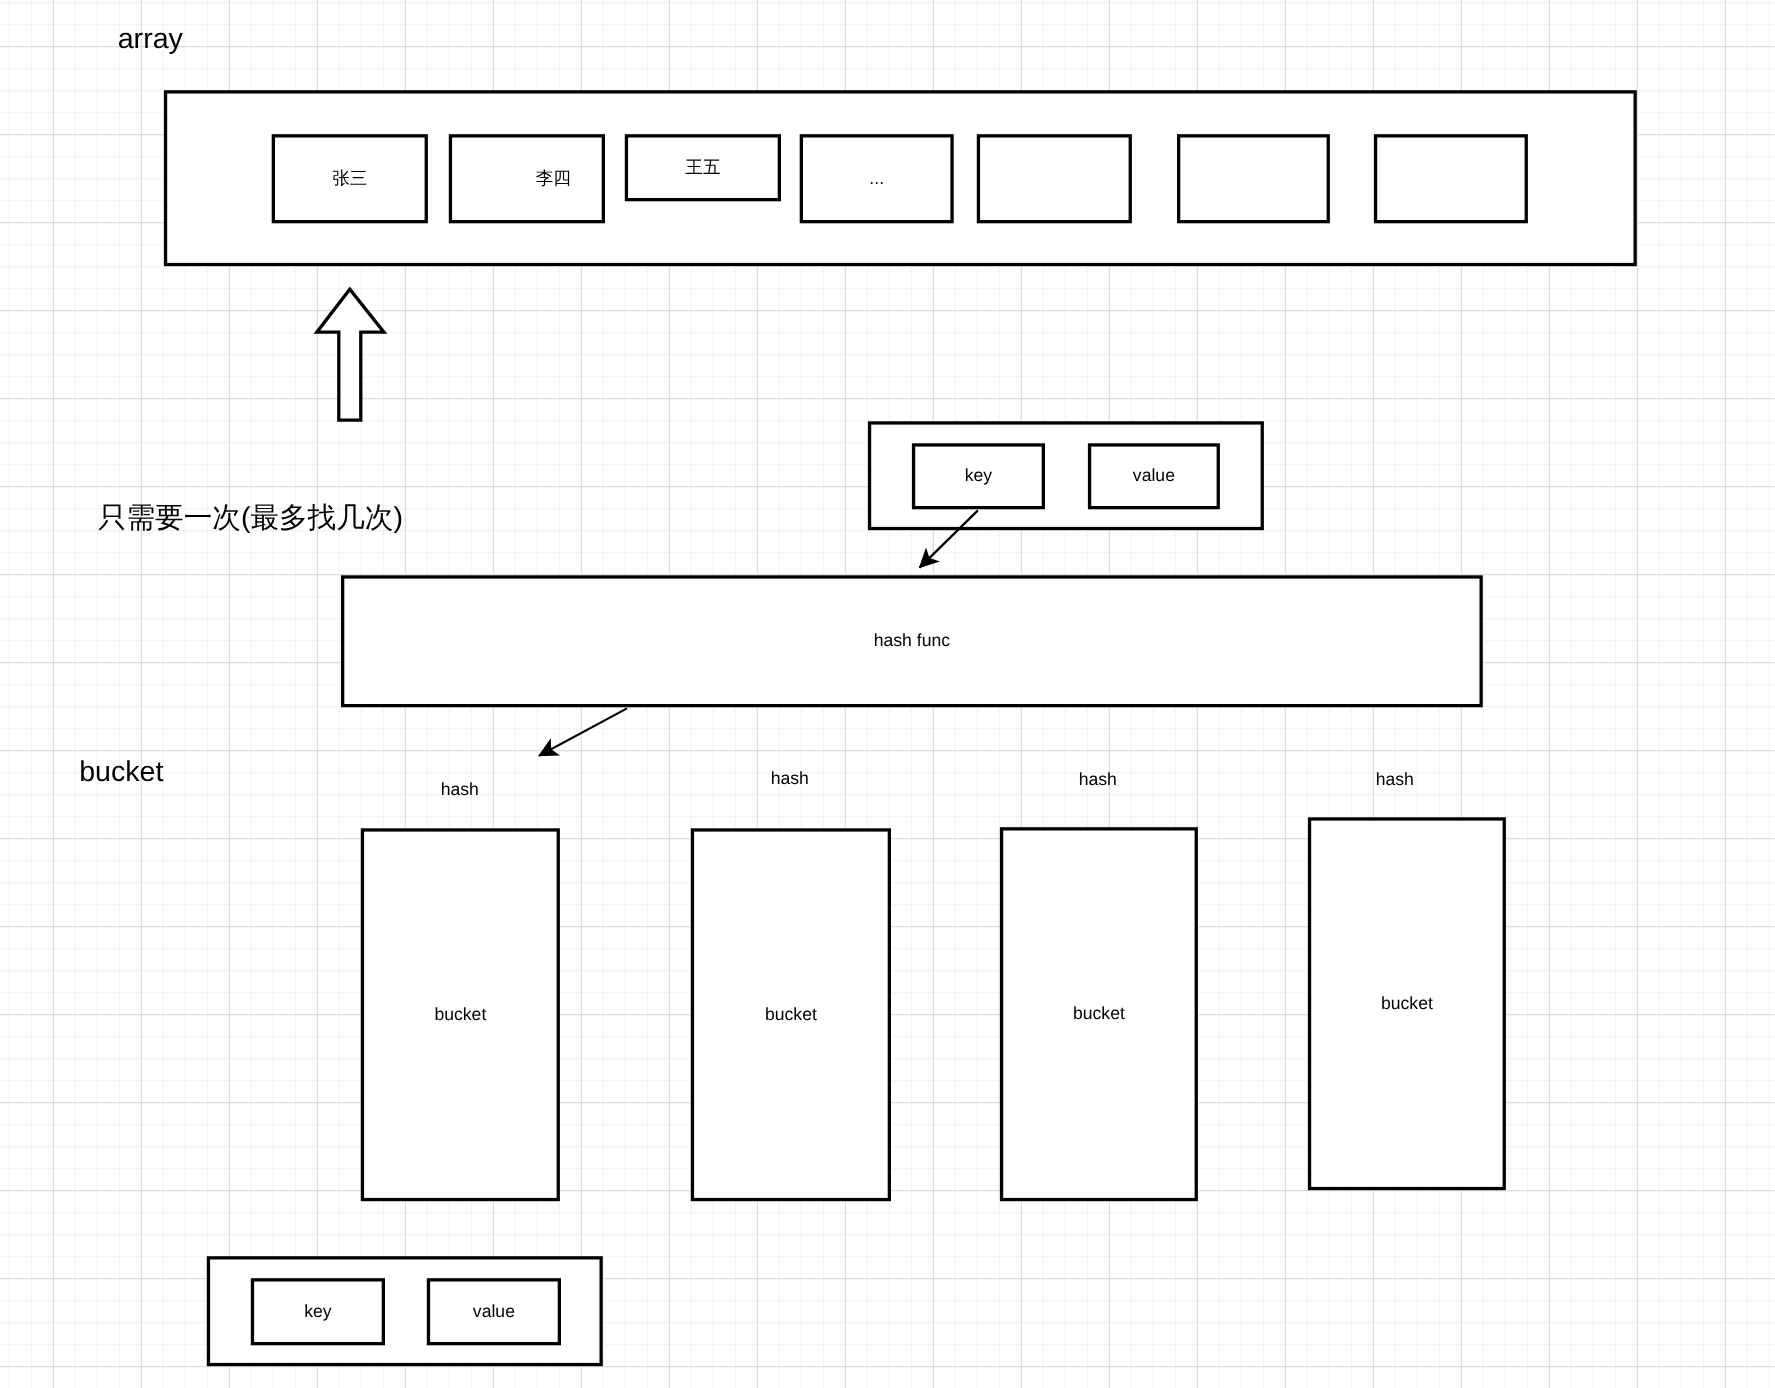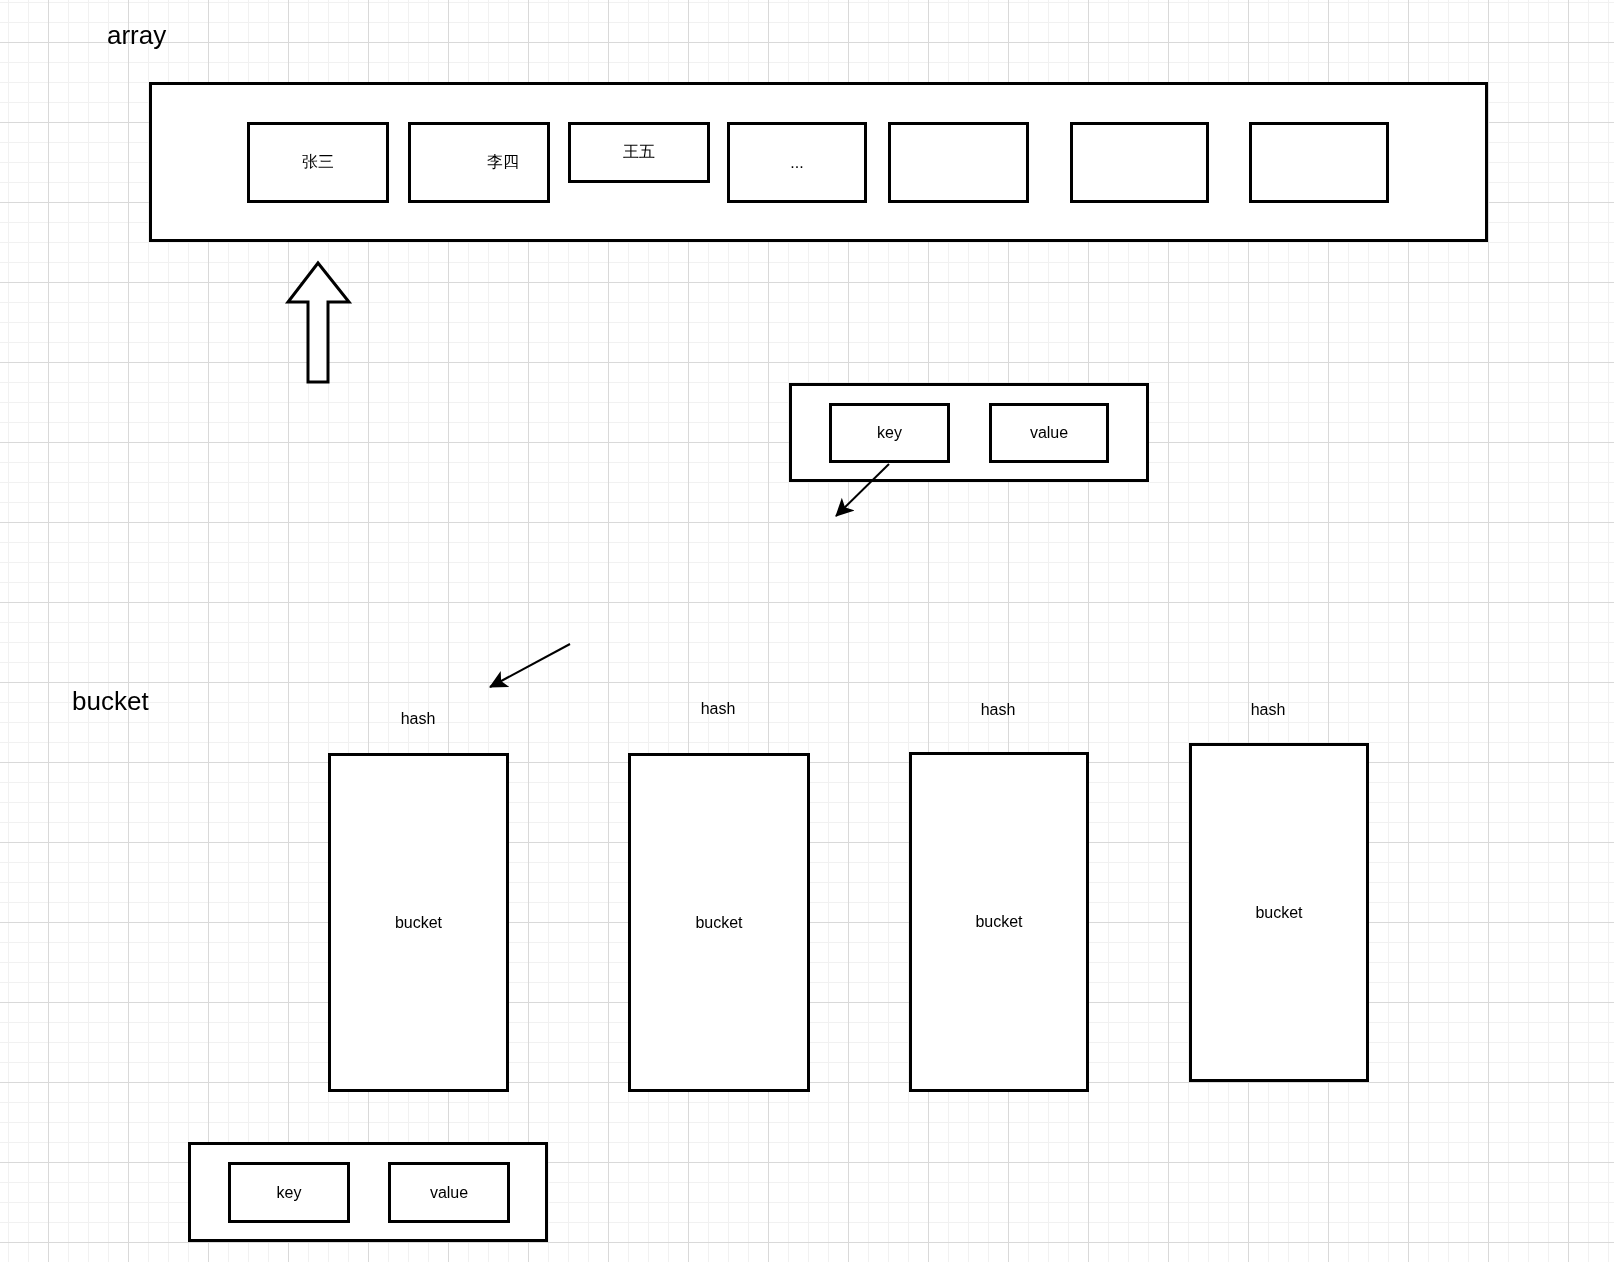--- a/index.html
+++ b/index.html
@@ -55,25 +55,27 @@
   <div class="box" style="left:149px;top:82px;width:1339px;height:160px;"></div>
 
   <div class="box center fs24" style="left:247px;top:122px;width:142px;height:81px;">张三</div>
   <div class="box center fs24" style="left:408px;top:122px;width:142px;height:81px;padding-left:48px;">李四</div>
   <div class="box center fs24" style="left:568px;top:122px;width:142px;height:61px;">王五</div>
   <div class="box center fs24" style="left:727px;top:122px;width:140px;height:81px;">...</div>
   <div class="box center fs24" style="left:888px;top:122px;width:141px;height:81px;"></div>
   <div class="box center fs24" style="left:1070px;top:122px;width:139px;height:81px;"></div>
   <div class="box center fs24" style="left:1249px;top:122px;width:140px;height:81px;"></div>
 
+  <div class="lbl fs26" style="left:89px;top:455px;">只需要一次(最多找几次)</div>
 
   <div class="box" style="left:789px;top:383px;width:360px;height:99px;"></div>
   <div class="box center fs24" style="left:829px;top:403px;width:121px;height:60px;">key</div>
   <div class="box center fs24" style="left:989px;top:403px;width:120px;height:60px;">value</div>
 
+  <div class="box center fs24" style="left:310px;top:523px;width:1038px;height:120px;">hash func</div>
 
   <div class="lbl fs26" style="left:72px;top:686px;">bucket</div>
 
   <div class="lbl fs24" style="left:383px;top:709px;width:70px;text-align:center;">hash</div>
   <div class="lbl fs24" style="left:683px;top:699px;width:70px;text-align:center;">hash</div>
   <div class="lbl fs24" style="left:963px;top:700px;width:70px;text-align:center;">hash</div>
   <div class="lbl fs24" style="left:1233px;top:700px;width:70px;text-align:center;">hash</div>
 
   <div class="box center fs24" style="left:328px;top:753px;width:181px;height:339px;">bucket</div>
   <div class="box center fs24" style="left:628px;top:753px;width:182px;height:339px;">bucket</div>

